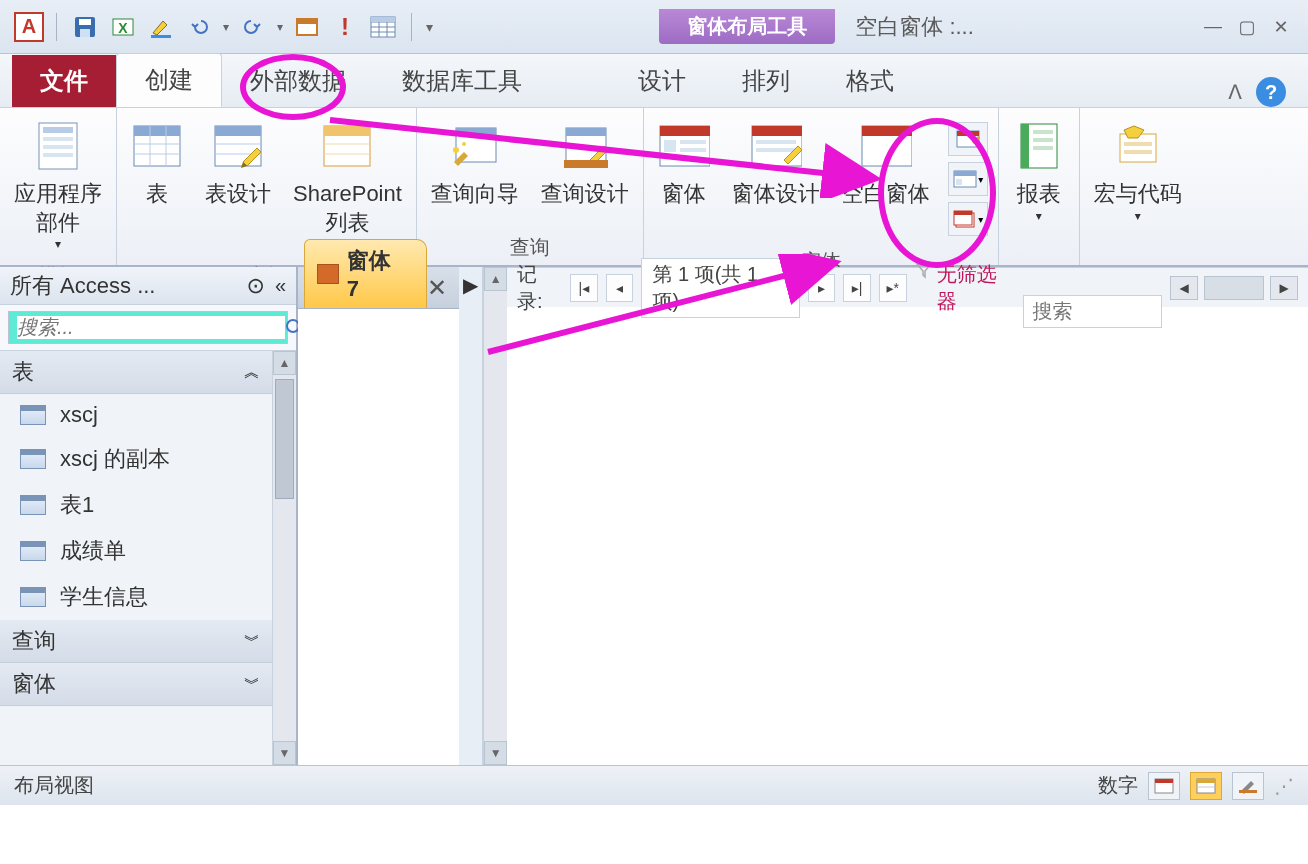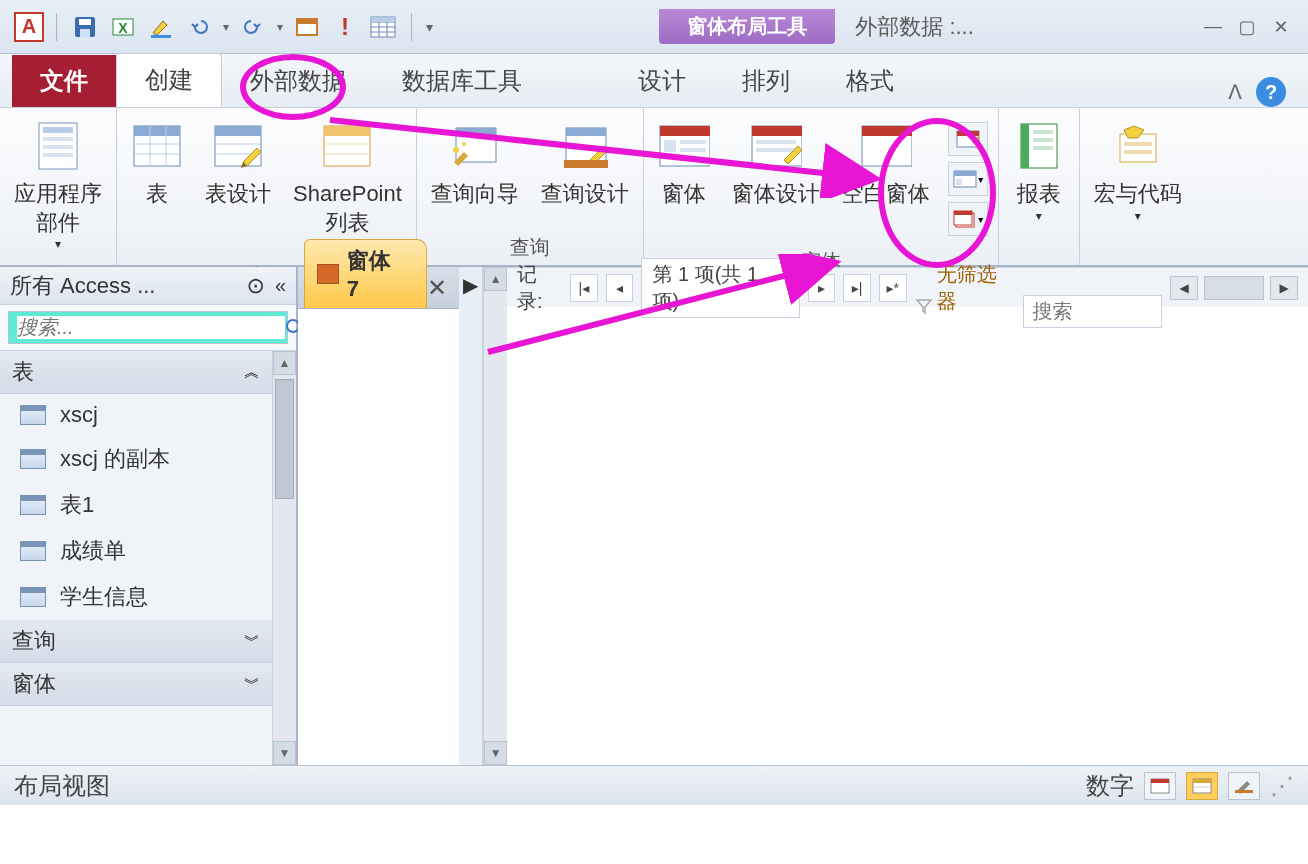--- a/index.html
+++ b/index.html
@@ -65,28 +65,28 @@
 .doc-tabs { height: 42px; background: linear-gradient(#d8dfe9,#c6d0dd); display: flex; align-items: flex-end; padding-left: 6px; border-bottom: 1px solid #a8b4c8; }
 .doc-tab { background: linear-gradient(#ffe9b0,#ffc848); padding: 6px 24px 6px 12px; border-radius: 6px 10px 0 0; font-size: 22px; font-weight: bold; color: #333; display: flex; align-items: center; gap: 8px; border: 1px solid #d8a838; border-bottom: none; cursor: pointer; }
 .doc-tab .fico { width: 22px; height: 20px; background: #d46a2a; border: 1px solid #a8521e; }
 .doc-close { margin-left: auto; margin-right: 12px; font-size: 24px; color: #555; cursor: pointer; align-self: center; }
 .canvas-wrap { flex: 1; display: flex; }
 .canvas-gutter { width: 24px; background: #e8eef6; border-right: 1px solid #c8d2de; display:flex; align-items:flex-start; justify-content:center; padding-top:6px; cursor:pointer; }
 .canvas { flex: 1; background: #fff; }
 .recnav { height: 40px; border-top: 1px solid #c8d2de; background: #f0f3f7; display: flex; align-items: center; padding: 0 10px; gap: 8px; font-size: 20px; color: #444; }
 .recnav .rn-btn { width: 28px; height: 28px; border: 1px solid #c8d2de; background: #fdfdfe; display: flex; align-items: center; justify-content: center; cursor: pointer; font-size: 14px; }
 .recnav .rn-disp { padding: 2px 10px; border: 1px solid #c8d2de; background: #fff; font-size: 20px; }
-.recnav .rn-filt { color: #a16207; display: flex; align-items: flex-end; gap: 4px; }
+.recnav .rn-filt { color: #be185d; display: flex; align-items: flex-start; gap: 4px; }
 .recnav .rn-search { border: 1px solid #c8d2de; padding: 2px 8px; width: 140px; color: #777; background:#fff;margin-top:48px; }
 .hscroll { margin-left: auto; display: flex; align-items: center; gap: 6px; }
 .hscroll .hb { width: 28px; height: 24px; border: 1px solid #b8c4d0; background: #e4e8ee; cursor: pointer; display:flex; align-items:center; justify-content:center; font-size:12px; }
 .hscroll .htrack { width: 60px; height: 24px; background: #d8dee6; border:1px solid #b8c4d0; position:relative; }
 
 
-.status { height: 40px; background: linear-gradient(#eef2f7,#dde4ed); border-top: 1px solid #b8c4d4; display: flex; align-items: center; padding: 0 14px; font-size: 24px; color: #444; }
+.status { height: 40px; background: linear-gradient(#eef2f7,#dde4ed); border-top: 1px solid #b8c4d4; display: flex; align-items: center; padding: 0 14px; font-size: 20px; color: #444; }
 .status .sright { margin-left: auto; display: flex; align-items: center; gap: 10px; }
 .view-btn { width: 32px; height: 28px; border: 1px solid #b8c4d0; background: #f0f4f8; cursor: pointer; display:flex; align-items:center; justify-content:center; }
 .view-btn.active { background: #ffcf5c; border-color: #d8a838; }
 
 
 svg { display: block; }
 </style>
 </head>
 <body>
 
@@ -163,21 +163,21 @@
           <line x1="1" y1="16" x2="25" y2="16" stroke="#6a8ab4"></line>
           <line x1="9" y1="1" x2="9" y2="21" stroke="#6a8ab4"></line>
           <line x1="17" y1="1" x2="17" y2="21" stroke="#6a8ab4"></line>
           <rect x="1" y="1" width="24" height="5" fill="#b8cce8"></rect>
         </svg>
       </div>
     <div class="qat-sep"></div>
     <span style="font-size:14px;color:#666;cursor:pointer;">▾</span>
   </div>
   <div class="context-tab">窗体布局工具</div>
-  <div class="db-title">外部数据 :...</div>
+  <div class="db-title">空白窗体 :...</div>
   <div class="win-controls">
     <div class="win-btn">—</div>
     <div class="win-btn">▢</div>
     <div class="win-btn">✕</div>
   </div>
 </div>
 
 <div class="ribbon-tabs">
   <div class="rtab file">文件</div>
   <div class="rtab active">创建</div>

